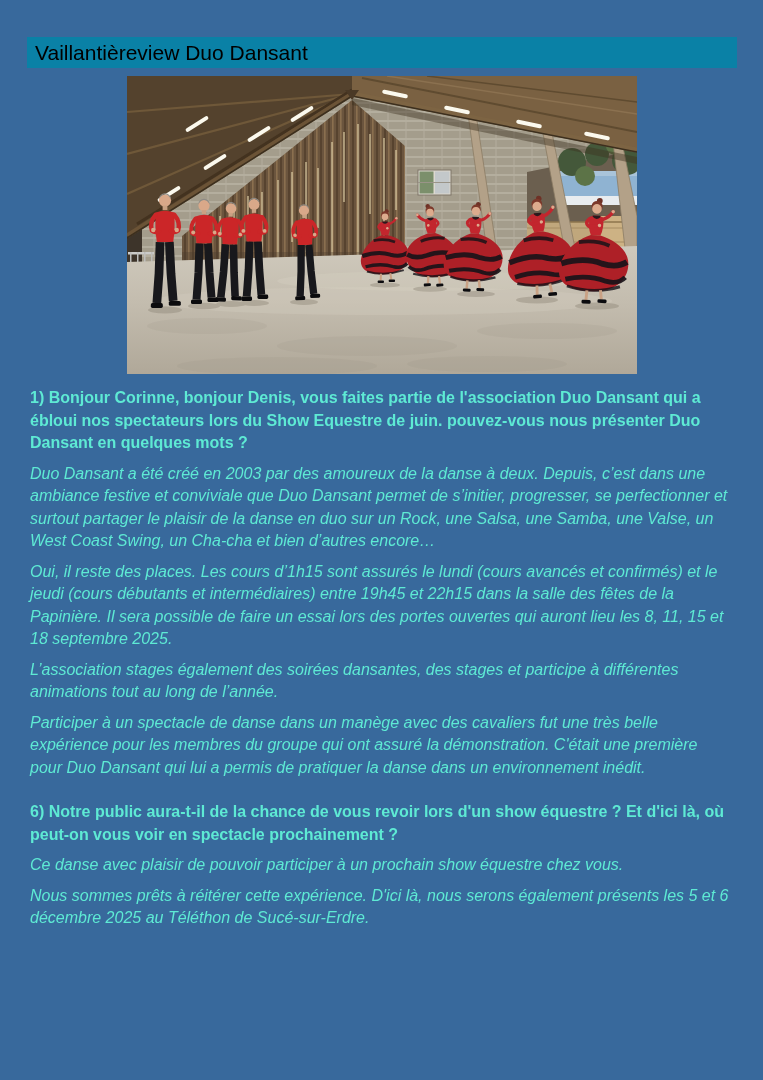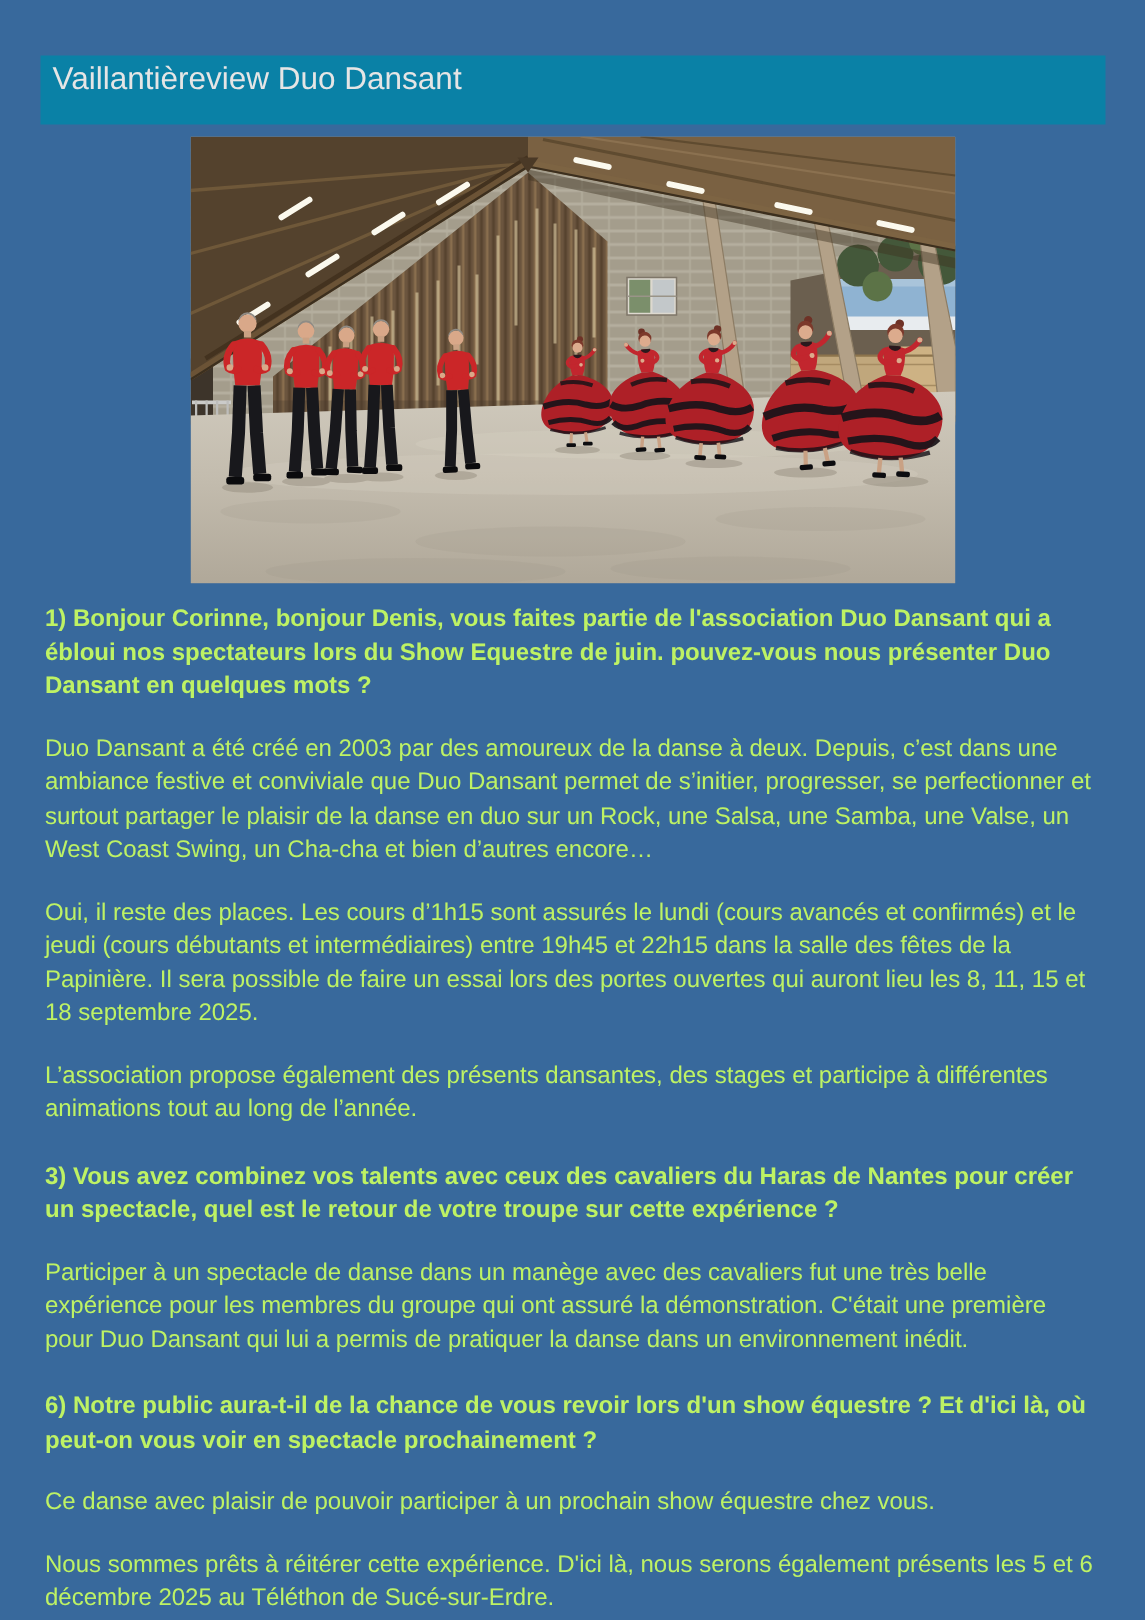--- a/index.html
+++ b/index.html
@@ -5,45 +5,45 @@
   html,body{margin:0;padding:0;}
   body{
     width:763px;height:1080px;
     background:#38699C;
     font-family:"Liberation Sans","DejaVu Sans",sans-serif;
     overflow:hidden;
   }
   .page{position:relative;width:763px;height:1080px;overflow:hidden;}
   .title-bar{
     margin:37px 26px 0 27px;
-    height:46px;
+    height:31px;
     background:#0A81A6;
-    color:#e5e5e5;
+    color:#000000;
     font-size:21px;
     line-height:31px;
     padding-left:8px;
     box-sizing:border-box;
     white-space:nowrap;
   }
   .photo{
     margin:8px auto 0 auto;
     width:510px;height:298px;
     display:block;
     overflow:hidden;
   }
   .photo svg{display:block;}
   .article{
     padding:0 30px;
-    color:#bef264;
+    color:#5eead4;
     font-size:16px;
     line-height:22.5px;
   }
   .article p{margin:0;}
   .article p.q{font-weight:bold;margin-top:22px;}
-  .article p.a{margin-top:19px;}
+  .article p.a{margin-top:8px;font-style:italic;}
   .article p.first{margin-top:13px;}
 </style>
 </head>
 <body>
 
 <div class="page">
 
   <div class="title-bar">
     <span>Vaillantièreview Duo Dansant</span>
   </div>
@@ -254,21 +254,20 @@
         <use href="#woman" transform="translate(410,130) rotate(-4) scale(0.927)"></use>
         <use href="#woman" transform="translate(470,132.4) rotate(3) scale(0.963)"></use>
       </g>
     </svg>
   </figure>
 
   <div class="article">
     <p class="q first">1) Bonjour Corinne, bonjour Denis, vous faites partie de l'association Duo Dansant qui a ébloui nos spectateurs lors du Show Equestre de juin. pouvez-vous nous présenter Duo Dansant en quelques mots ?</p>
     <p class="a">Duo Dansant a été créé en 2003 par des amoureux de la danse à deux. Depuis, c’est dans une ambiance festive et conviviale que Duo Dansant permet de s’initier, progresser, se perfectionner et surtout partager le plaisir de la danse en duo sur un Rock, une Salsa, une Samba, une Valse, un West Coast Swing, un Cha-cha et bien d’autres encore…</p>
     <p class="a">Oui, il reste des places. Les cours d’1h15 sont assurés le lundi (cours avancés et confirmés) et le jeudi (cours débutants et intermédiaires) entre 19h45 et 22h15 dans la salle des fêtes de la Papinière. Il sera possible de faire un essai lors des portes ouvertes qui auront lieu les 8, 11, 15 et 18 septembre 2025.</p>
-    <p class="a">L’association propose également des présents dansantes, des stages et participe à différentes animations tout au long de l’année.</p>
-    <p class="q">3) Vous avez combinez vos talents avec ceux des cavaliers du Haras de Nantes pour créer un spectacle, quel est le retour de votre troupe sur cette expérience ?</p>
+    <p class="a">L’association stages également des soirées dansantes, des stages et participe à différentes animations tout au long de l’année.</p>
     <p class="a">Participer à un spectacle de danse dans un manège avec des cavaliers fut une très belle expérience pour les membres du groupe qui ont assuré la démonstration. C'était une première pour Duo Dansant qui lui a permis de pratiquer la danse dans un environnement inédit.</p>
     <p class="q">6) Notre public aura-t-il de la chance de vous revoir lors d'un show équestre ? Et d'ici là, où peut-on vous voir en spectacle prochainement ?</p>
     <p class="a">Ce danse avec plaisir de pouvoir participer à un prochain show équestre chez vous.</p>
     <p class="a">Nous sommes prêts à réitérer cette expérience. D'ici là, nous serons également présents les 5 et 6 décembre 2025 au Téléthon de Sucé-sur-Erdre.</p>
   </div>
 
 </div>
 
 </body></html>

